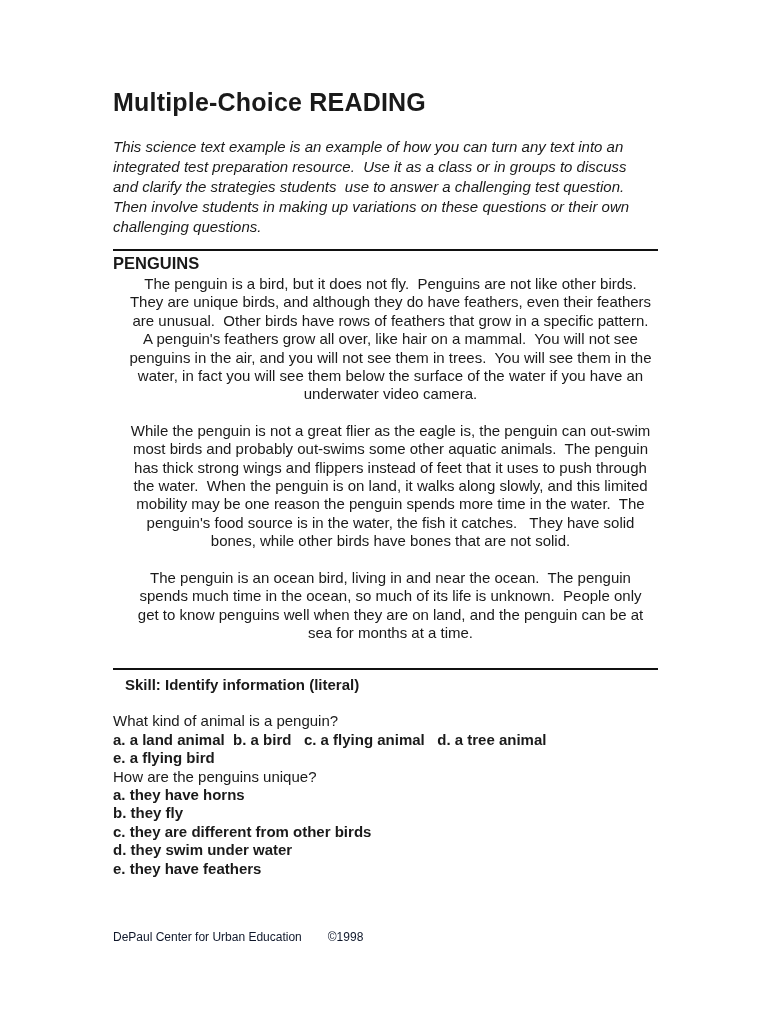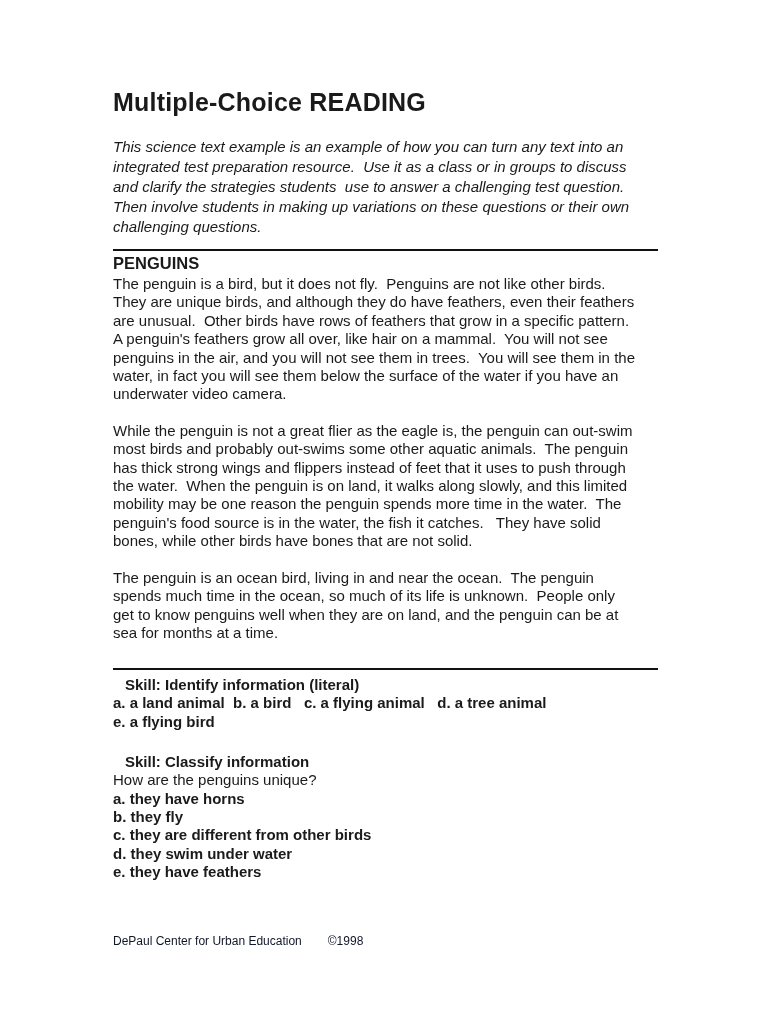--- a/index.html
+++ b/index.html
@@ -50,20 +50,21 @@
     font-size: 16.5px;
     font-weight: bold;
     margin: 4px 0 0 0;
     line-height: 17px;
   }
   .body-para {
     font-size: 15px;
     line-height: 18.4px;
     white-space: pre;
     margin: 18px 0 0 0;
+    text-align: center;
   }
   .body-para.first {
     margin-top: 3px;
   }
   .skill-heading {
     font-size: 15px;
     font-weight: bold;
     margin: 6px 0 0 12px;
     line-height: 18px;
   }
@@ -132,25 +133,25 @@
 
   <p class="body-para">The penguin is an ocean bird, living in and near the ocean.  The penguin
 spends much time in the ocean, so much of its life is unknown.  People only
 get to know penguins well when they are on land, and the penguin can be at
 sea for months at a time.</p>
 
   <div class="rule rule-questions"></div>
 
   <h3 class="skill-heading">Skill: Identify information (literal)</h3>
 
+  <p class="question-text gap-above">What kind of animal is a penguin?</p>
 
   <p class="question-options">a. a land animal  b. a bird   c. a flying animal   d. a tree animal
 e. a flying bird</p>
 
-  <h3 class="skill-heading second">Skill: Classify information</h3>
 
   <p class="question-text">How are the penguins unique?</p>
 
   <p class="question-options">a. they have horns
 b. they fly
 c. they are different from other birds
 d. they swim under water
 e. they have feathers</p>
 
   <div class="footer">

